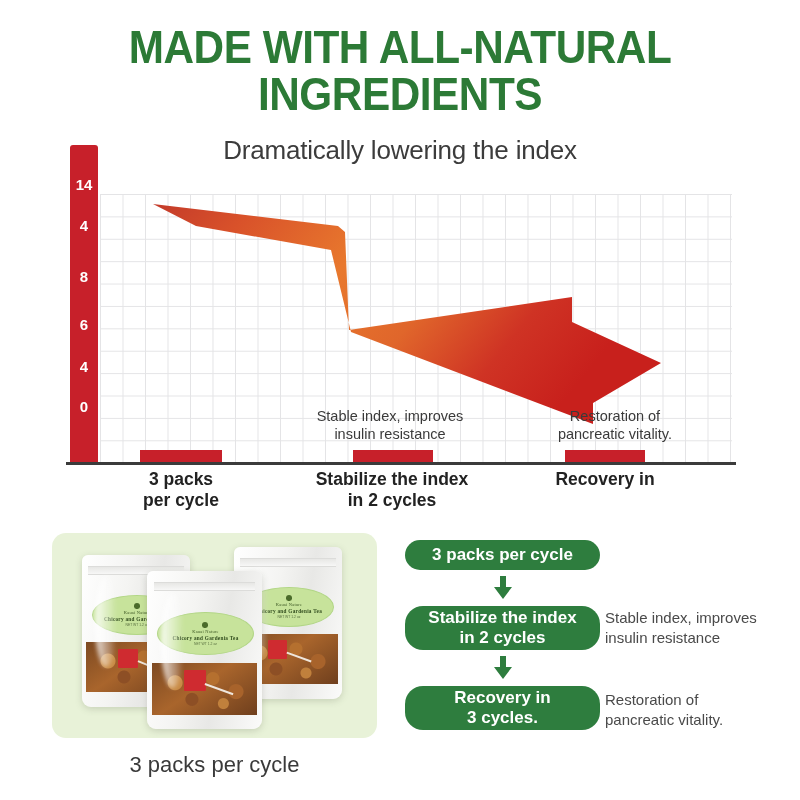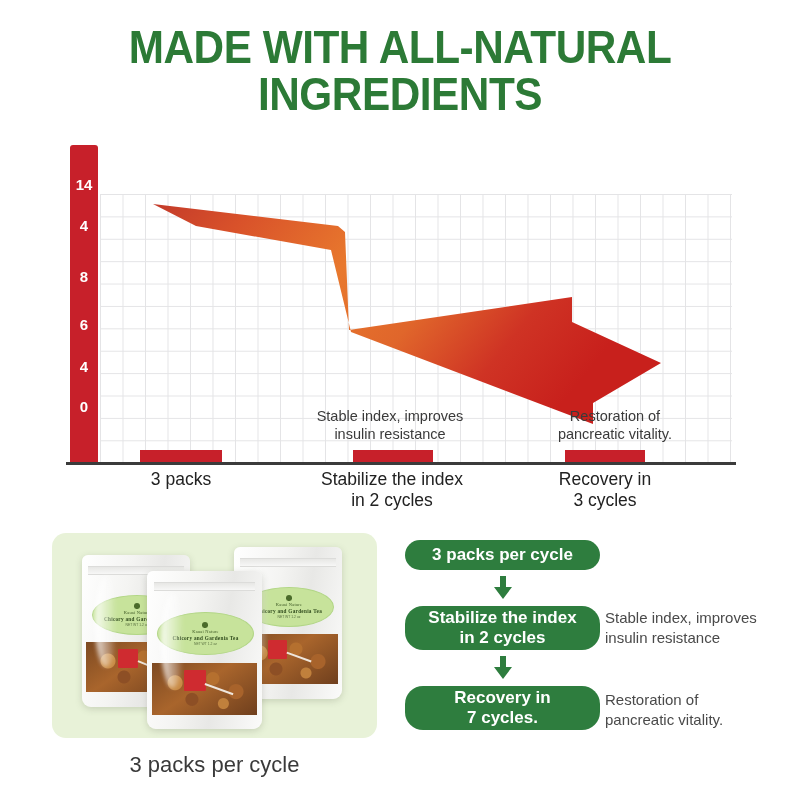--- a/index.html
+++ b/index.html
@@ -125,21 +125,21 @@
     top: 450px;
     height: 13px;
     background: #c7202a;
   }
   .xlabel {
     position: absolute;
     top: 469px;
     text-align: center;
     color: #222222;
     font-size: 17.5px;
-    font-weight: normal;
+    font-weight: bold;
     line-height: 1.2;
   }
 
   
   .product-card {
     position: absolute;
     left: 52px;
     top: 533px;
     width: 325px;
     height: 205px;
@@ -281,20 +281,21 @@
 </head>
 <body>
 
 <div id="page">
 
   <div class="headline">
     <span class="l1">MADE WITH ALL-NATURAL</span>
     <span class="l2">INGREDIENTS</span>
   </div>
 
+  <div class="subtitle">Dramatically lowering the index</div>
 
   <div class="chart">
 
     <div class="plot-grid"></div>
 
     <div class="yaxis-bar"></div>
     <div class="ytick" style="top:177px">14</div>
     <div class="ytick" style="top:218px">4</div>
     <div class="ytick" style="top:269px">8</div>
     <div class="ytick" style="top:317px">6</div>
@@ -336,28 +337,28 @@
       <div>pancreatic vitality.</div>
     </div>
 
     <div class="xtick" style="left:140px; width:82px"></div>
     <div class="xtick" style="left:353px; width:80px"></div>
     <div class="xtick" style="left:565px; width:80px"></div>
     <div class="axis-line"></div>
 
     <div class="xlabel" style="left:100px; width:162px">
       <div>3 packs</div>
+      <div>per cycle</div>
     </div>
     <div class="xlabel" style="left:297px; width:190px">
       <div>Stabilize the index</div>
       <div>in 2 cycles</div>
     </div>
     <div class="xlabel" style="left:520px; width:170px">
       <div>Recovery in</div>
-      <div>3 cycles</div>
     </div>
   </div>
 
   <div class="product-card">
 
     <div class="pouch" style="left:30px; top:22px; width:108px; height:152px;">
       <div class="zip"></div>
       <div class="oval" style="top:26%; height:25%;">
         <div class="crest"></div>
         <div class="brand">Kauai Nature</div>
@@ -425,21 +426,21 @@
       <div>insulin resistance</div>
     </div>
 
     <svg class="flow-arrow" style="top:116px" viewBox="0 0 22 24">
       <path d="M 8 0 L 14 0 L 14 11 L 20 11 L 11 23 L 2 11 L 8 11 Z" fill="#2e7d3e"></path>
     </svg>
 
     <div class="pill" style="top:146px; width:195px; height:44px;">
       <span>
         <span>Recovery in</span><br>
-        <span>7 cycles.</span>
+        <span>3 cycles.</span>
       </span>
     </div>
     <div class="note" style="top:150px">
       <div>Restoration of</div>
       <div>pancreatic vitality.</div>
     </div>
   </div>
 
 </div>
 

